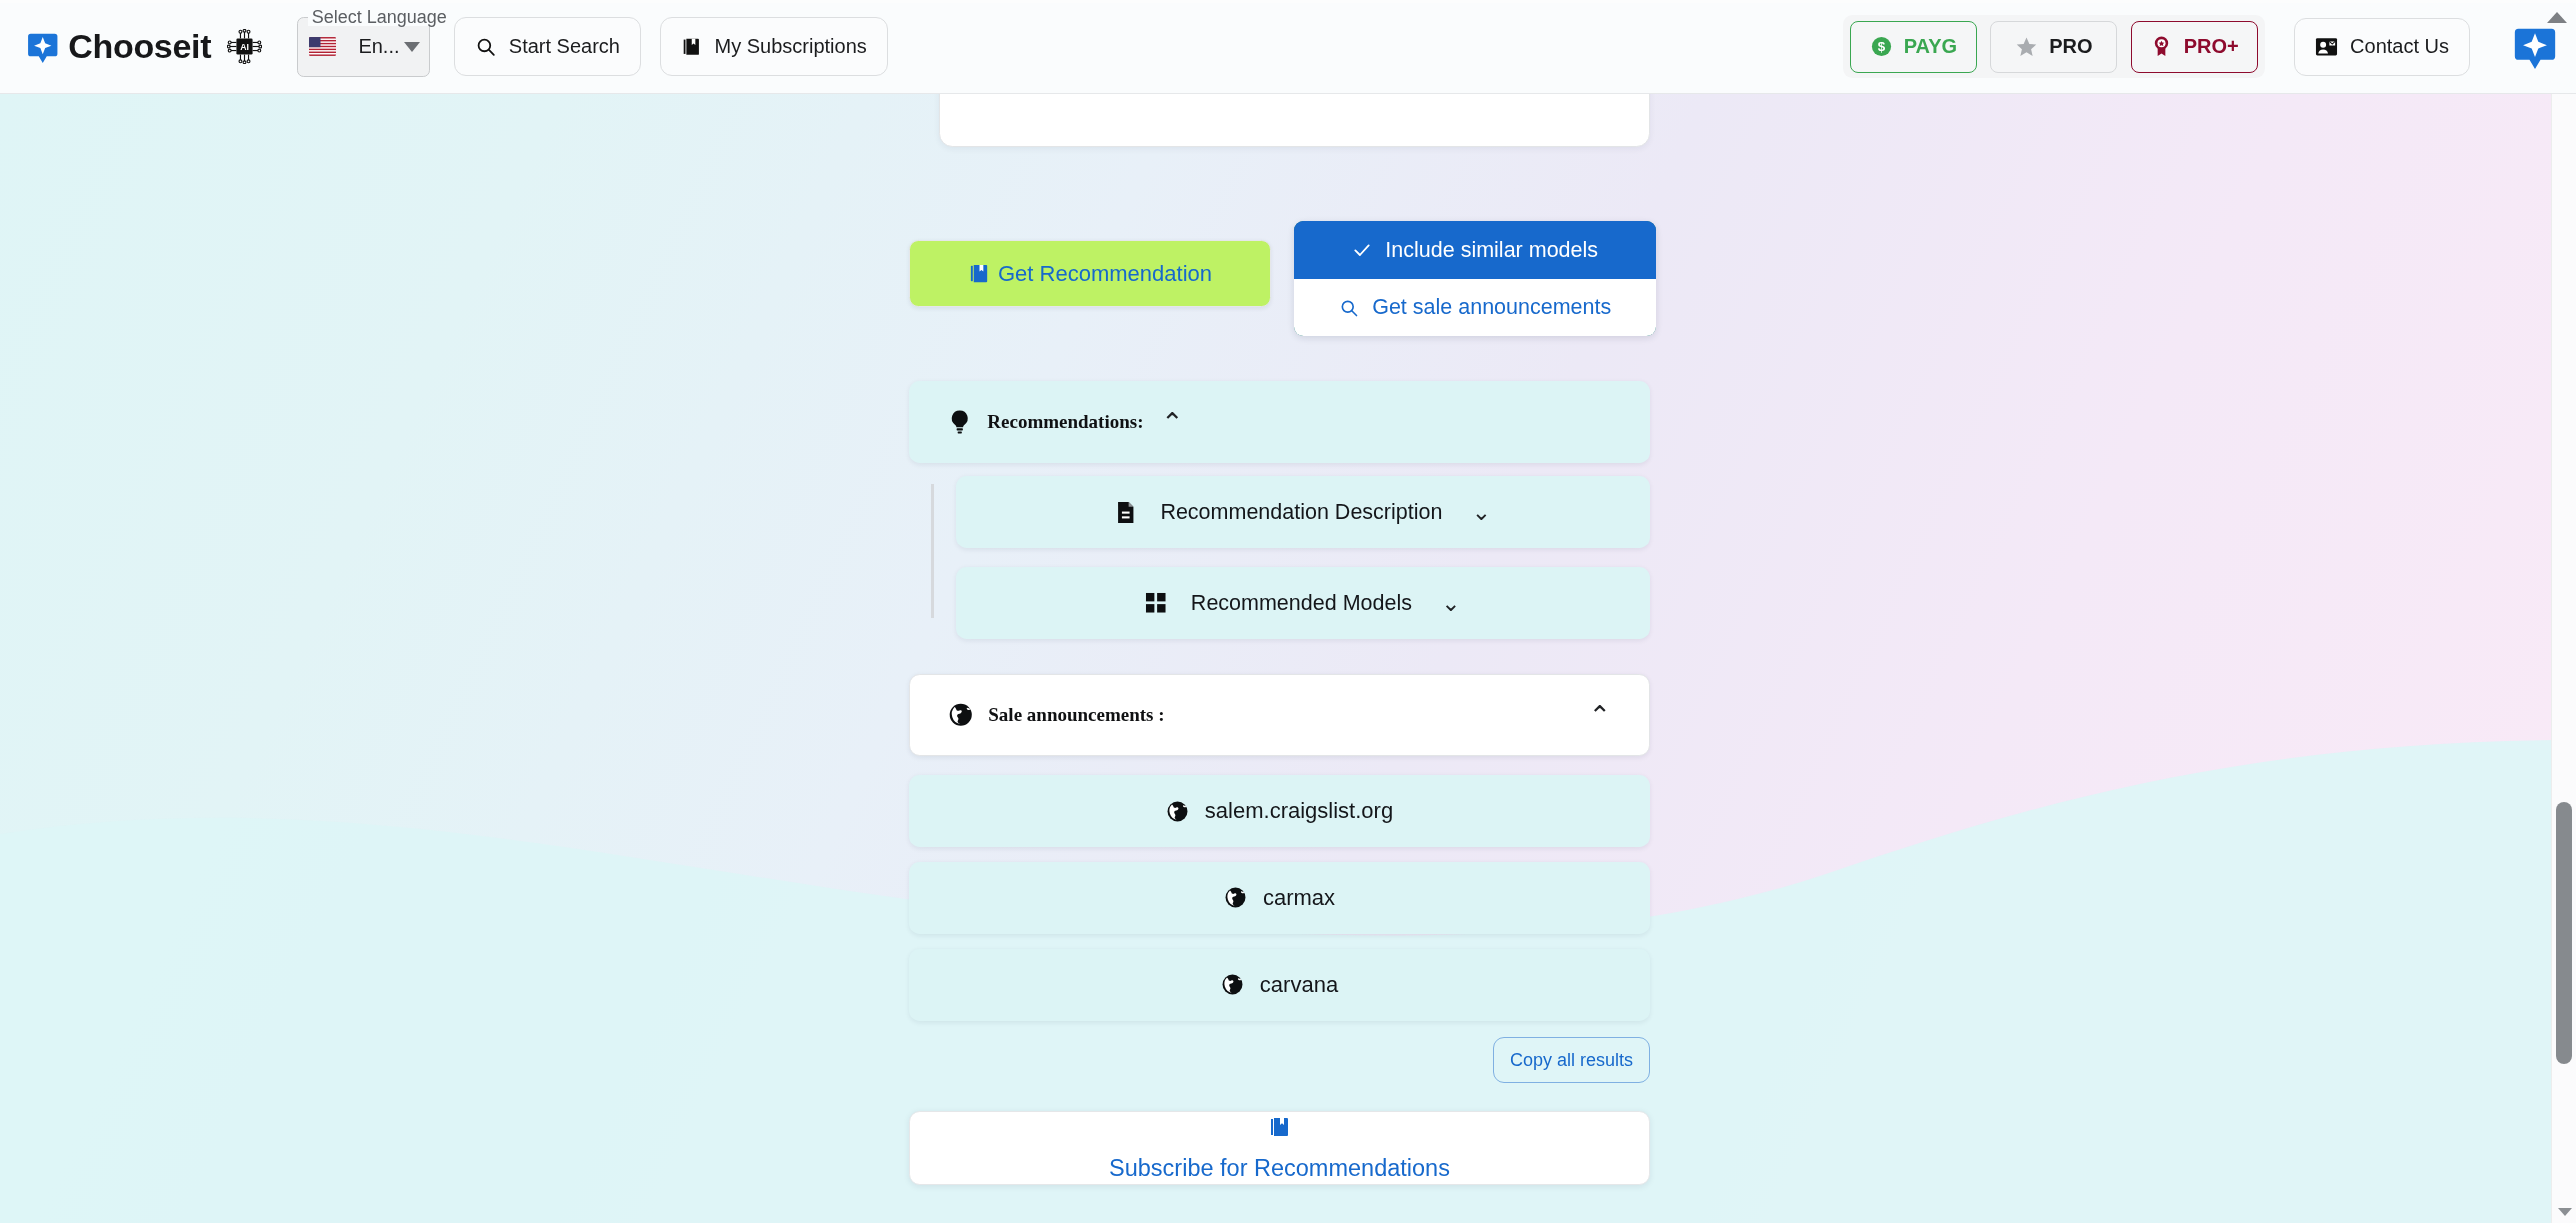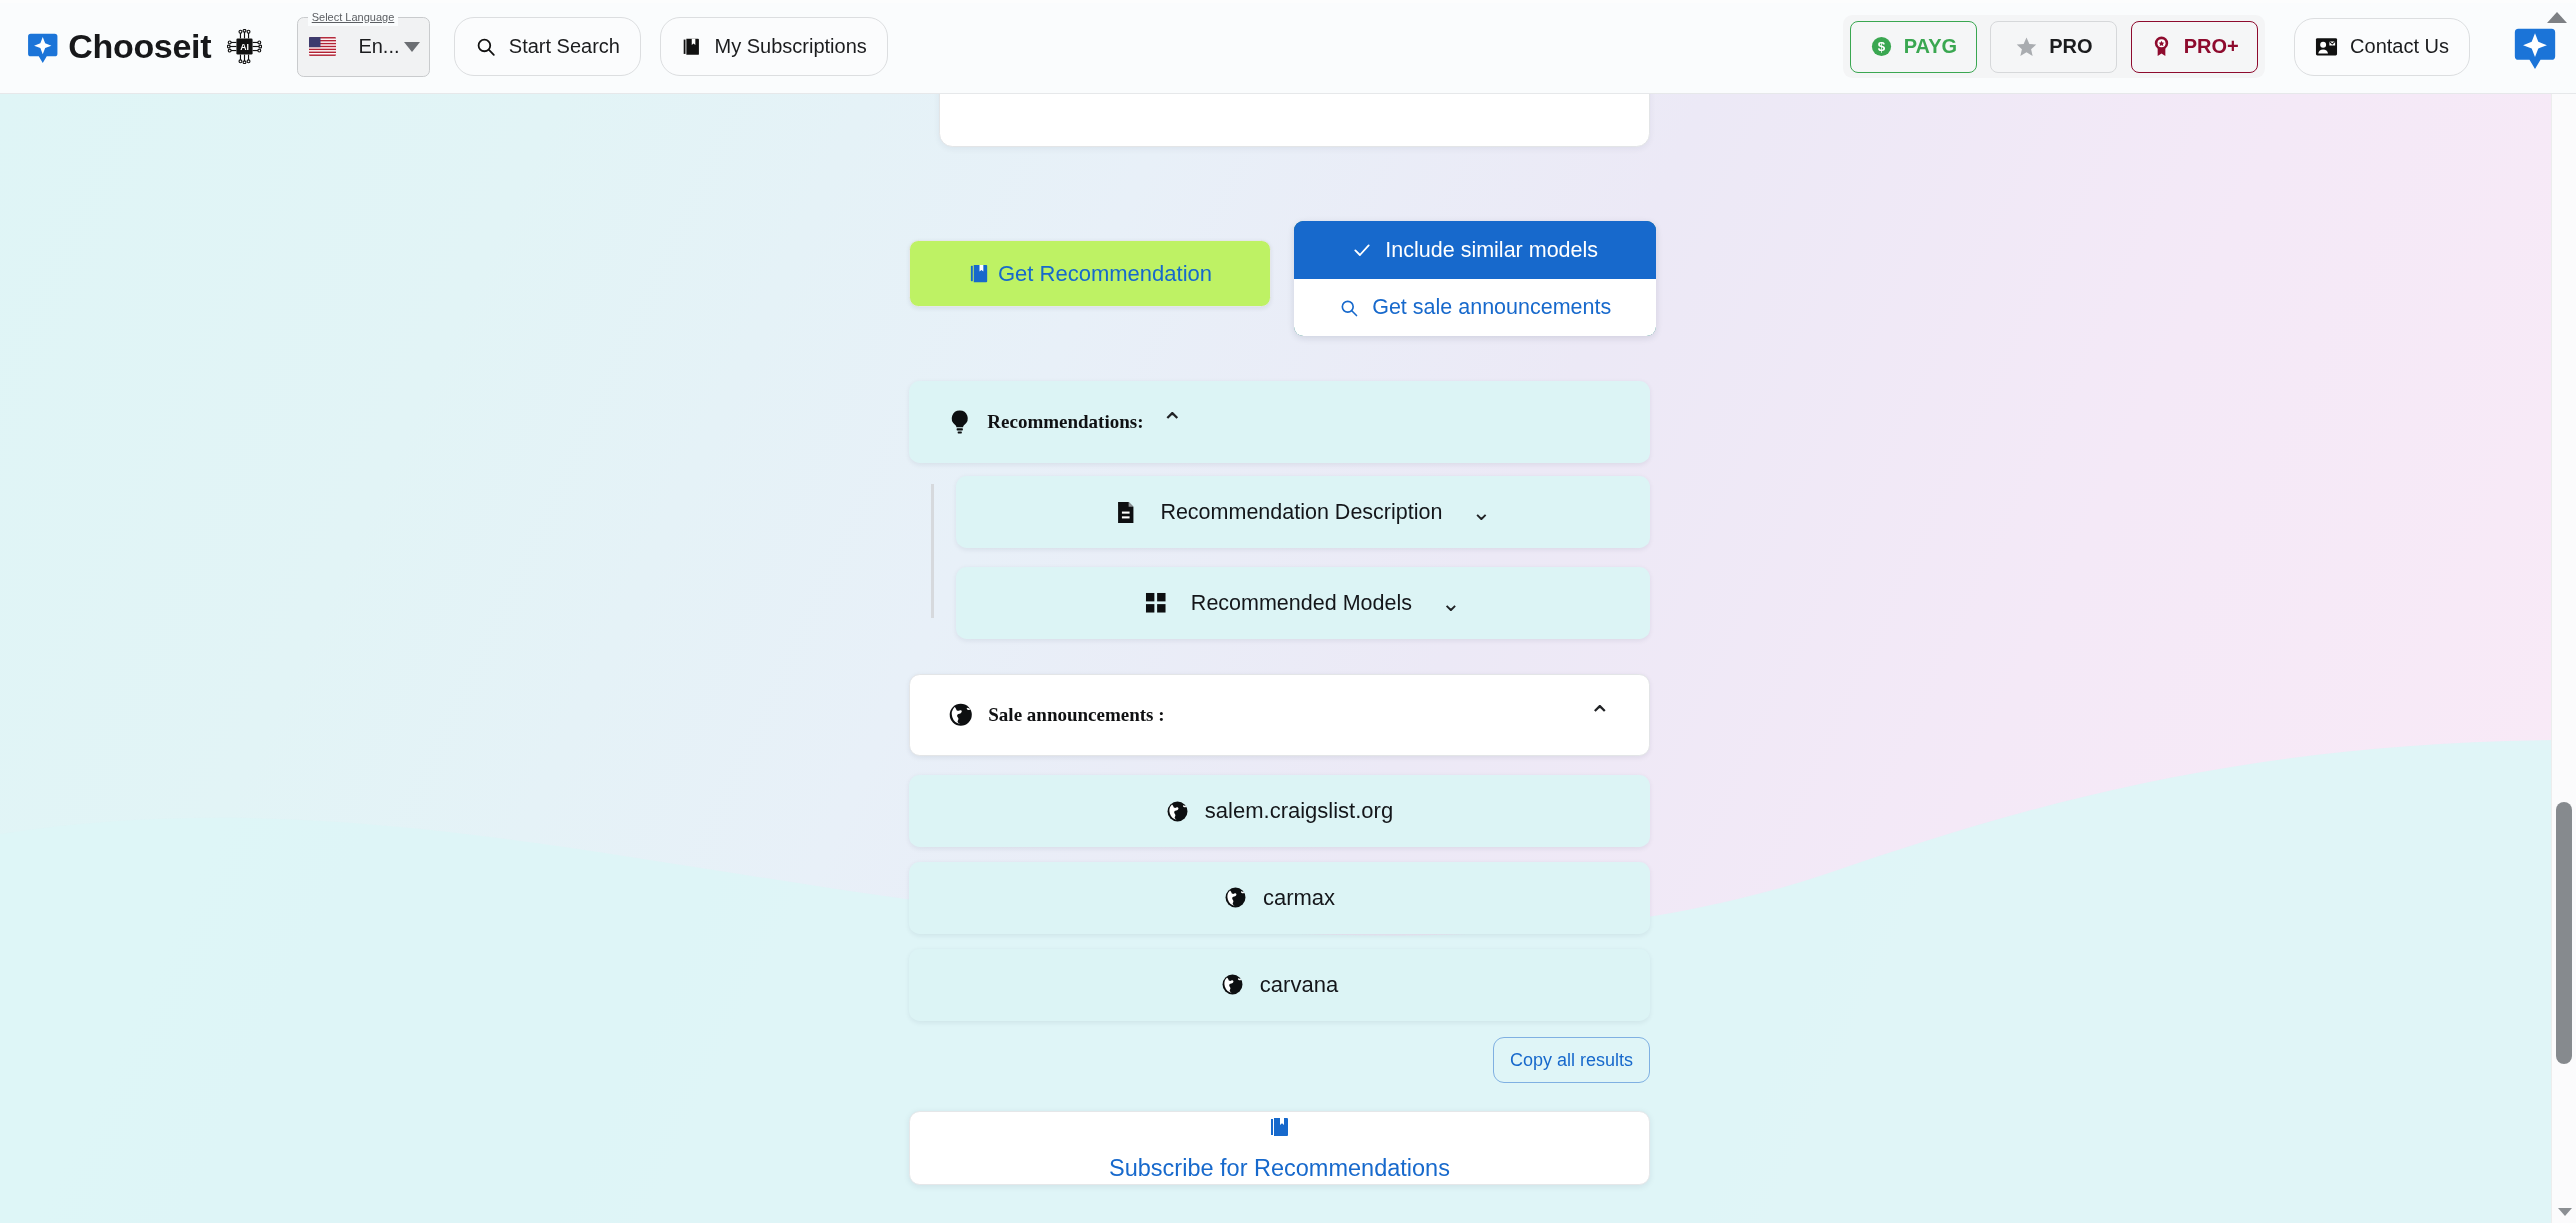--- a/index.html
+++ b/index.html
@@ -82,25 +82,24 @@
     background: #f1f2f3;
     display: flex;
     align-items: center;
     padding: 0 9.4px 0 10.7px;
   }
   .lang-legend {
     position: absolute;
     top: -8.7px; left: 9.4px;
     background: #fafcfd;
     padding: 0 4px;
-    font-size: 11px;
+    font-size: 18px;
     color: #5b5e62;
     line-height: 17.4px;
     white-space: nowrap;
-    text-decoration: underline;
   }
   .flag {
     width: 27px; height: 19px;
     border-radius: 1.3px;
     overflow: hidden;
     flex: 0 0 auto;
   }
   .lang-value {
     flex: 1 1 auto;
     text-align: center;
@@ -113,21 +112,21 @@
     border-left: 8.7px solid transparent;
     border-right: 8.7px solid transparent;
     border-top: 10px solid #6c6f73;
     flex: 0 0 auto;
   }
 
   
   .hbtn {
     height: 59px;
     border: 0.7px solid #dcdee0;
-    border-radius: 20px;
+    border-radius: 12px;
     background: #fbfcfd;
     display: flex;
     align-items: center;
     gap: 12px;
     padding: 0 20px;
     font-size: 20px;
     color: #1b1c1e;
     cursor: pointer;
     white-space: nowrap;
   }

